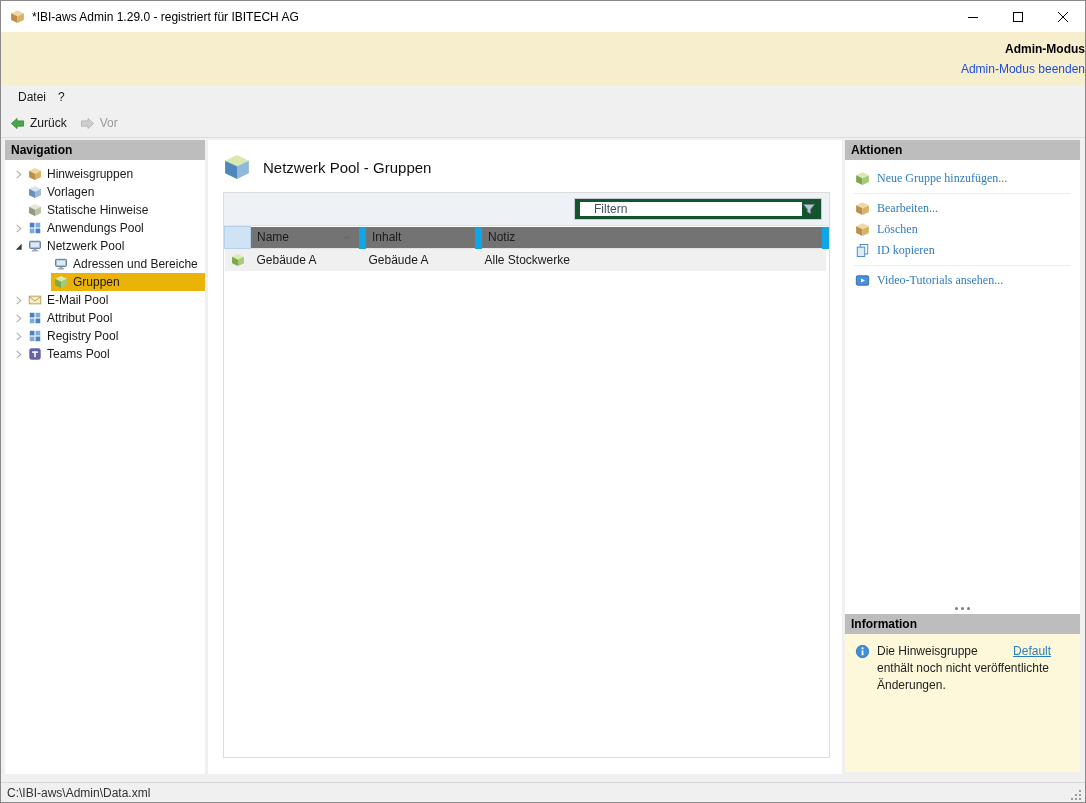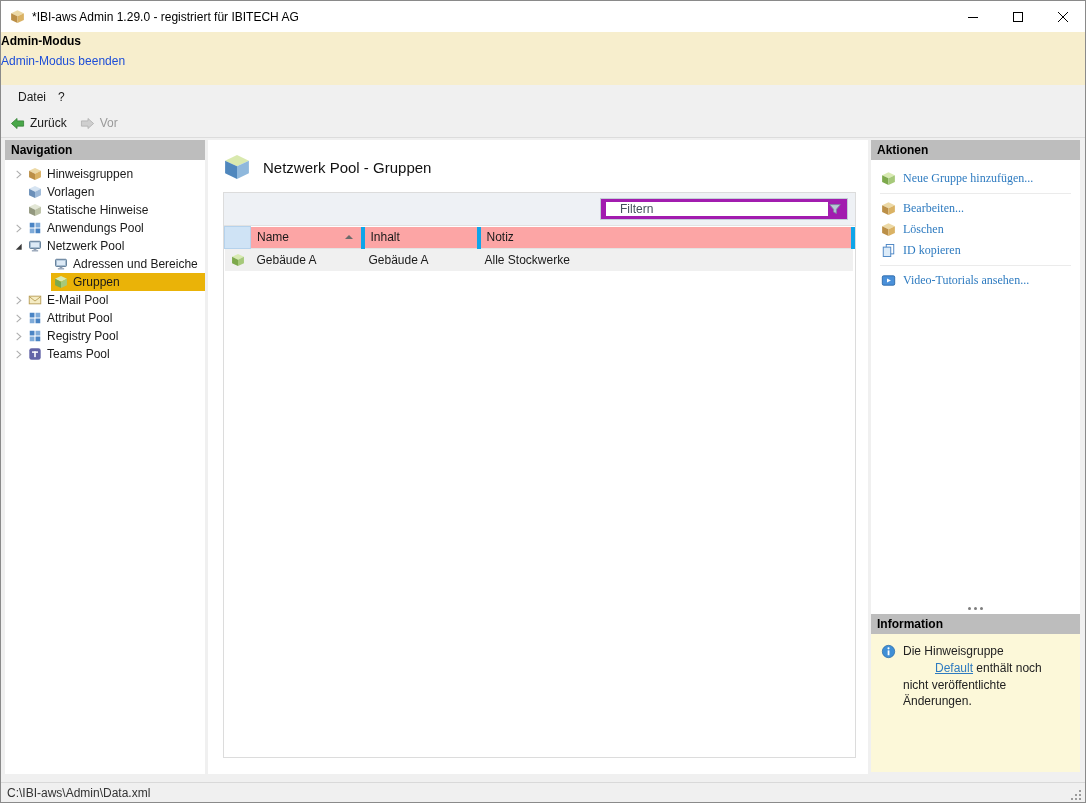--- a/index.html
+++ b/index.html
@@ -13,21 +13,21 @@
 
   
   .titlebar { height: 31px; flex: none; display: flex; align-items: center;
     background: #fff; padding-left: 9px; }
   .app-ic { width: 15px; height: 15px; margin-right: 7px; flex: none; }
   .t-text { flex: 1; font-size: 12px; color: #000; }
   .win-btn { width: 45px; height: 31px; display: flex; align-items: center;
     justify-content: center; background: #fff; border: none; cursor: default; flex: none; }
 
   
-  .banner { height: 53px; flex: none; background: #f7eecd; text-align: left; padding-top: 2px; }
+  .banner { height: 53px; flex: none; background: #f7eecd; text-align: right; padding-top: 10px; }
   .b-title { font-weight: bold; font-size: 12px; color: #000; }
   .b-link { display: inline-block; margin-top: 6px; color: #1d4ed8; cursor: pointer; text-decoration: none; }
 
   
   .menubar { height: 24px; flex: none; background: #f0f0f0; display: flex;
     align-items: center; padding-left: 17px; gap: 12px; }
   .menu-item { cursor: default; }
   .toolbar { height: 29px; flex: none; background: #f0f0f0;
     border-bottom: 1px solid #dcdcdc; display: flex; align-items: center;
     padding-left: 9px; gap: 13px; }
@@ -35,51 +35,51 @@
   .tool.disabled { color: #9a9a9a; }
   .tool svg { width: 15px; height: 15px; }
 
   
   .main { flex: 1; min-height: 0; display: flex; background: #f0f0f0;
     padding: 2px 5px 8px 4px; gap: 3px; }
   .panel { background: #fff; display: flex; flex-direction: column; min-height: 0; }
   .nav-panel { width: 200px; flex: none; }
   .content-panel { flex: 1; min-width: 0; background: #fff; display: flex;
     flex-direction: column; padding: 0 12px 16px 15px; }
-  .right-panel { width: 209px; flex: none; margin-bottom: 2px; }
+  .right-panel { width: 235px; flex: none; margin-bottom: 2px; }
   .panel-hdr { height: 20px; flex: none; background: #bdbdbd; font-weight: bold;
     padding: 3px 6px; color: #000; }
 
   
   .tree { padding-top: 5px; flex: 1; overflow: hidden; }
   .titem { height: 18px; display: flex; align-items: center; padding-left: 6px; cursor: default; }
   .titem.lvl2 { padding-left: 32px; }
   .chev { width: 14px; height: 14px; flex: none; display: flex; align-items: center; justify-content: center; }
   .chev svg { width: 11px; height: 11px; }
   .row-in { display: flex; align-items: center; gap: 5px; flex: 1; height: 18px; padding: 0 3px; }
   .titem.selected .row-in { background: #eab308; }
   .ticon { width: 14px; height: 14px; flex: none; }
 
   
   .c-hdr { flex: none; display: flex; align-items: center; gap: 12px; padding: 13px 2px 11px 0; }
   .big-ic { width: 28px; height: 28px; flex: none; }
   .c-title { font-size: 15px; font-weight: 400; color: #111; }
   .card { flex: 1; min-height: 0; border: 1px solid #dcdcdc; display: flex; flex-direction: column; }
   .filter-bar { flex: none; background: #eef1f5; padding: 5px 7px; display: flex;
     justify-content: flex-end; border-bottom: 1px solid #e2e2e2; }
-  .filter-box { width: 248px; height: 22px; background: #a21caf; border: 1px solid #c4cdd6;
+  .filter-box { width: 248px; height: 22px; background: #14532d; border: 1px solid #c4cdd6;
     display: flex; align-items: center; padding: 0 5px; }
   .filter-box input { flex: 1; border: none; outline: none; font: inherit; padding-left: 14px; min-width: 0; }
   .filter-box input::placeholder { color: #44505c; opacity: 1; }
   .filter-box svg { width: 14px; height: 14px; flex: none; }
 
   table { width: 100%; border-collapse: collapse; table-layout: fixed; }
   th, td { height: 22px; padding: 0 6px; text-align: left; font-weight: 400;
     overflow: hidden; white-space: nowrap; font-size: 12px; }
-  thead th { background: #fca5a5; border-bottom: 1px solid #e3e3e3; border-right: 4px solid #0ea5e9; }
+  thead th { background: #737373; border-bottom: 1px solid #e3e3e3; border-right: 7px solid #0ea5e9; }
   th.iconcol { background: #cfe3f5; border: 1px solid #b5d2ec; padding: 0; }
   tbody tr { background: #f0f0f0; }
   td.iconcell { padding: 0 0 0 6px; }
   td.iconcell svg, th .hdrwrap { vertical-align: middle; }
   .hdrwrap { display: flex; align-items: center; justify-content: space-between; }
   .sortasc { width: 0; height: 0; border-left: 4px solid transparent;
     border-right: 4px solid transparent; border-bottom: 4px solid #6b6b6b; margin-right: 2px; }
   .rowico { width: 14px; height: 14px; }
 
   

